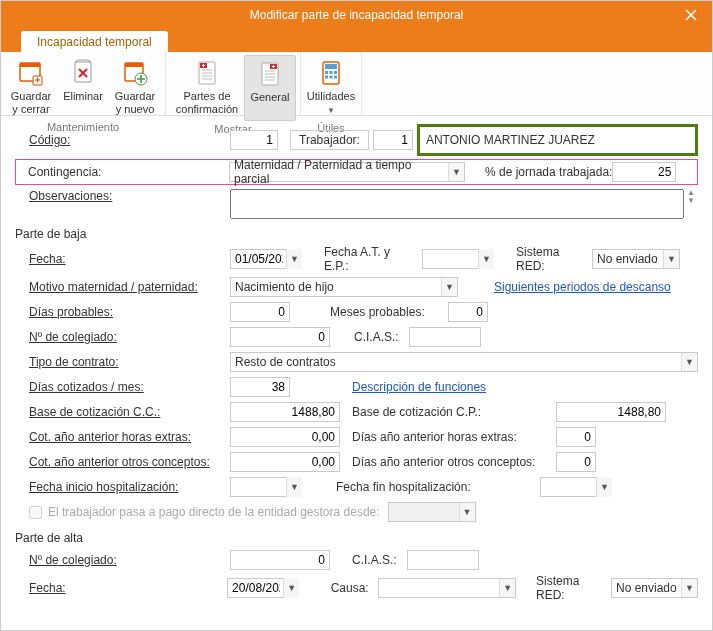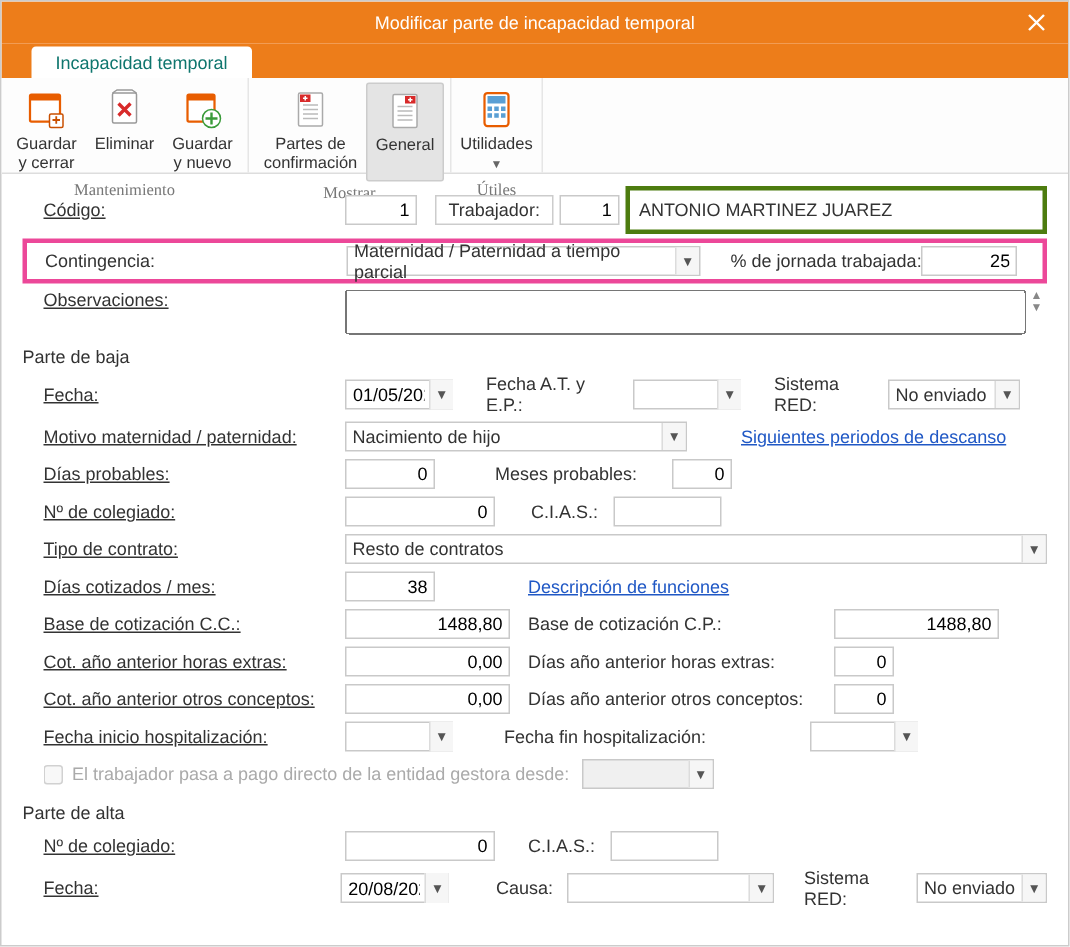--- a/index.html
+++ b/index.html
@@ -35,21 +35,21 @@
   }
   .tabstrip {
     background: #ed7d1a;
     height: 23px;
     display: flex;
     align-items: flex-end;
     padding-left: 20px;
   }
   .tabstrip .tab {
     background: #fff;
-    color: #0f766e;
+    color: #a16207;
     padding: 4px 16px 3px;
     border-top-left-radius: 3px;
     border-top-right-radius: 3px;
     font-size: 12px;
     cursor: pointer;
   }
   .ribbon {
     height: 64px;
     background: #fdfdfd;
     border-bottom: 1px solid #ddd;
@@ -87,21 +87,20 @@
   .ribbon-btn .lbl {
     text-align: center;
     font-size: 11px;
     line-height: 13px;
     color: #333;
   }
   .ribbon-group .grp-label {
     font-size: 11px;
     color: #777;
     padding-top: 2px;
-    font-family: Liberation Serif, serif;
   }
   .content {
     padding: 8px 14px;
   }
   .row {
     display: flex;
     align-items: center;
     min-height: 22px;
     margin-bottom: 3px;
   }
@@ -147,21 +146,21 @@
     font-size: 12px;
     color: #333;
     margin: 8px 0 4px;
   }
   a.link {
     color: #2058c5;
     text-decoration: underline;
     cursor: pointer;
   }
   .highlight-row {
-    border: 3px solid #ec4899;
+    border: 1px solid #ec4899;
     padding: 2px 2px;
     display: flex;
     align-items: center;
   }
   .scroll-arrows {
     width: 14px;
     display: flex;
     flex-direction: column;
     font-size: 8px;
     color: #888;

